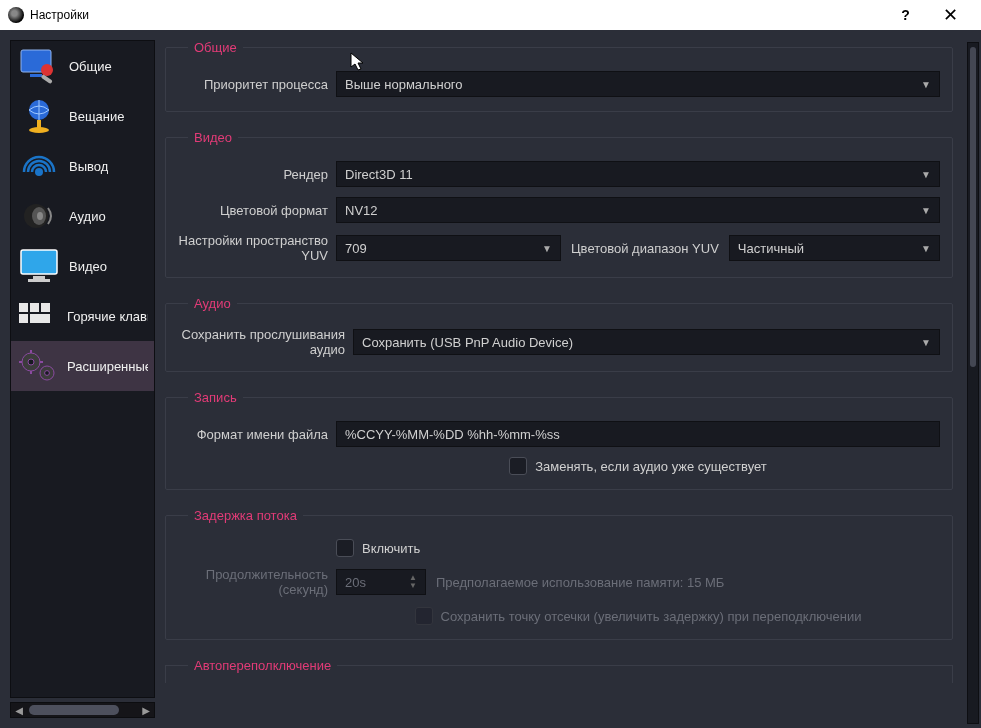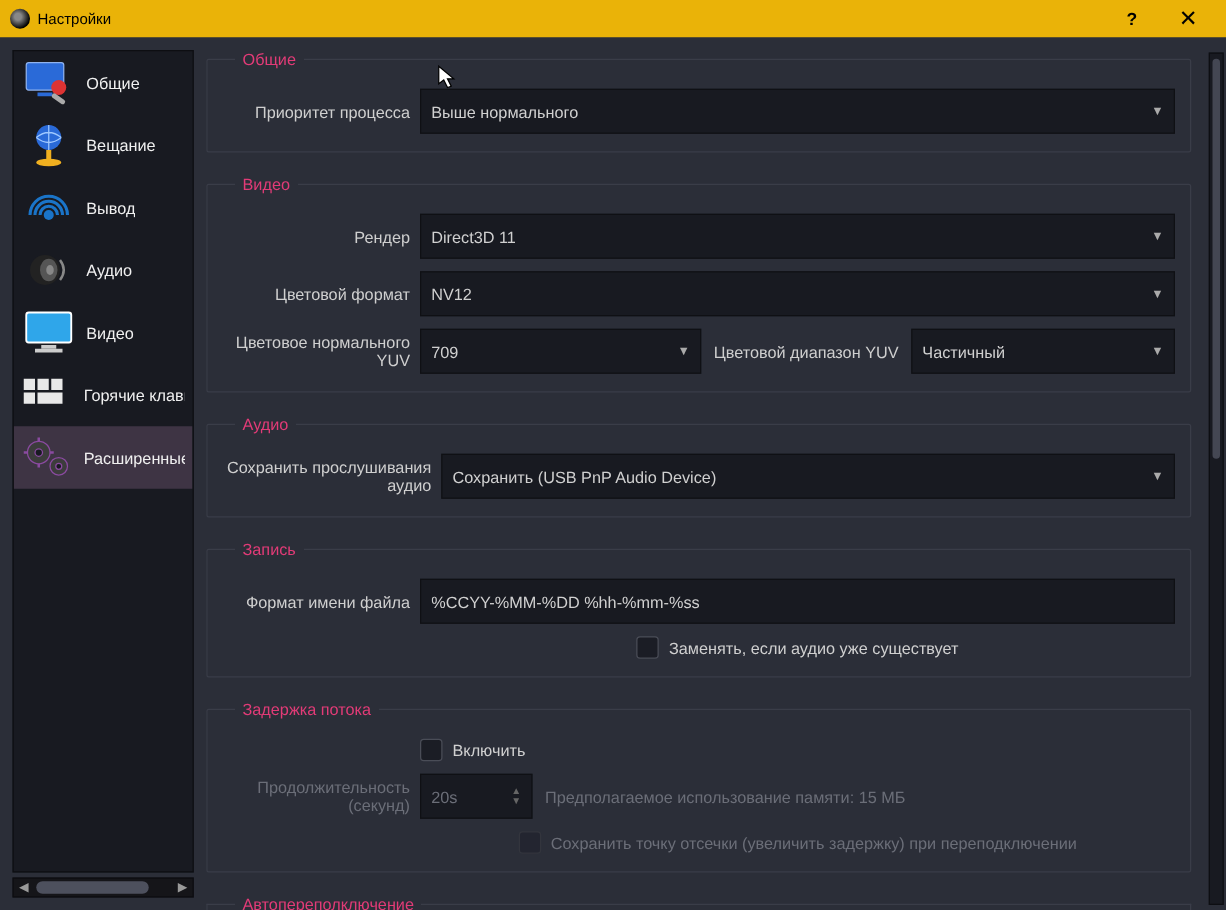--- a/index.html
+++ b/index.html
@@ -1,17 +1,17 @@
 <!DOCTYPE html>
 <html><head>
 <meta charset="utf-8">
 <style>
   * { box-sizing: border-box; margin: 0; padding: 0; }
   html, body { width: 981px; height: 728px; font-family: "Segoe UI", Arial, sans-serif; font-size: 13px; color: #d0d0d0; background: #2b2e38; overflow: hidden; }
-  .titlebar { height: 30px; background: #eab308; display: flex; align-items: center; padding: 0 8px; color: #000; }
+  .titlebar { height: 30px; background: #ffffff; display: flex; align-items: center; padding: 0 8px; color: #000; }
   .titlebar .app-icon { width: 16px; height: 16px; border-radius: 50%; background: radial-gradient(circle at 40% 40%, #888 20%, #000 70%); margin-right: 6px; }
   .titlebar .title { flex: 1; font-size: 12px; }
   .titlebar .win-btn { width: 45px; height: 30px; display: flex; align-items: center; justify-content: center; font-size: 14px; color: #000; }
   .win-btn.help { font-weight: bold; }
   .win-btn.close { font-size: 18px; }
   .outer { display: flex; height: calc(100% - 30px); background: #2b2e38; }
   .sidebar-wrap { width: 155px; padding: 10px 0 10px 10px; display: flex; flex-direction: column; }
   .sidebar { flex: 1; background: #181a21; border: 1px solid #0d0e12; overflow: hidden; }
   .side-item { display: flex; align-items: center; height: 50px; padding: 0 6px; gap: 8px; color: #f0f0f0; cursor: default; }
   .side-item.selected { background: #3e3444; }
@@ -23,21 +23,21 @@
   .hscroll .thumb { position: absolute; left: 18px; top: 2px; height: 10px; width: 90px; background: #4d505d; border-radius: 5px; }
   .main { flex: 1; padding: 10px 10px 0 10px; overflow: hidden; display: flex; flex-direction: column; position: relative; }
   .cursor { position: absolute; left: 195px; top: 22px; color: #fff; font-size: 16px; pointer-events: none; z-index: 5; }
   fieldset.group { border: 1px solid #3a3d48; border-radius: 2px; margin-bottom: 18px; padding: 16px 12px 14px 12px; position: relative; }
   fieldset.group > legend { color: #e23b77; font-size: 13px; padding: 0 6px; margin-left: 10px; }
   .row { display: flex; align-items: center; margin-bottom: 10px; }
   .row:last-child { margin-bottom: 0; justify-content: center; }
   .lbl { width: 158px; text-align: right; padding-right: 8px; color: #cfcfcf; }
   .lbl.wide { width: 175px; }
   .lbl.disabled { color: #6b6e78; }
-  .select, .input { flex: 1; height: 36px; background: #181a21; border: 1px solid #0f1014; color: #d0d0d0; padding: 0 8px; display: flex; align-items: center; justify-content: space-between; }
+  .select, .input { flex: 1; height: 26px; background: #181a21; border: 1px solid #0f1014; color: #d0d0d0; padding: 0 8px; display: flex; align-items: center; justify-content: space-between; }
   .select .caret { color: #aaa; font-size: 10px; }
   .input input { background: transparent; border: none; color: #d0d0d0; width: 100%; outline: none; font-size: 13px; font-family: inherit; }
   .checkbox { width: 18px; height: 18px; border: 1px solid #4a4d57; border-radius: 3px; margin-right: 8px; display: flex; align-items: center; justify-content: center; background: #1b1d25; flex-shrink: 0; }
   .checkbox.checked { background: #0aa5c2; border-color: #0aa5c2; }
   .checkbox.checked::after { content: "✔"; color: #111; font-size: 12px; }
   .checkbox.disabled { border-color: #33353d; background: #232530; }
   .check-label { color: #d0d0d0; }
   .check-label.disabled { color: #6b6e78; }
   .second-lbl { padding: 0 10px; color: #cfcfcf; }
   .spinner { display: inline-flex; flex-direction: column; margin-left: auto; }
@@ -184,21 +184,21 @@
           </div>
         </div>
         <div class="row">
           <div class="lbl">Цветовой формат</div>
           <div class="select">
             <span>NV12</span>
             <span class="caret">▼</span>
           </div>
         </div>
         <div class="row">
-          <div class="lbl">Цветовое нормального YUV</div>
+          <div class="lbl">Настройки пространство YUV</div>
           <div class="select" style="flex:0 0 225px">
             <span>709</span>
             <span class="caret">▼</span>
           </div>
           <div class="second-lbl">Цветовой диапазон YUV</div>
           <div class="select">
             <span>Частичный</span>
             <span class="caret">▼</span>
           </div>
         </div>

